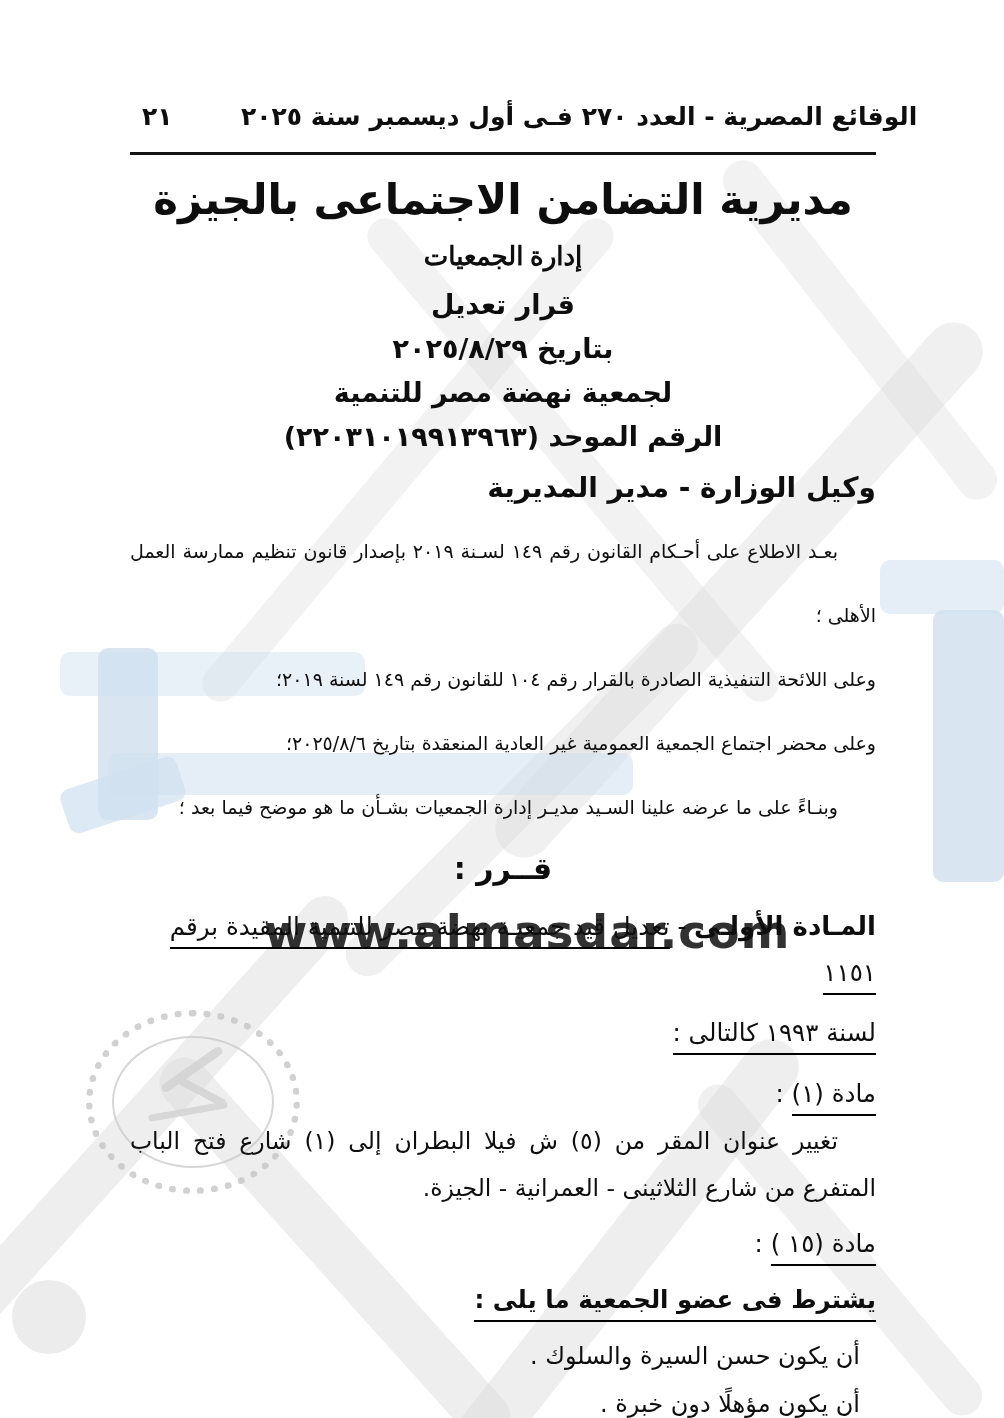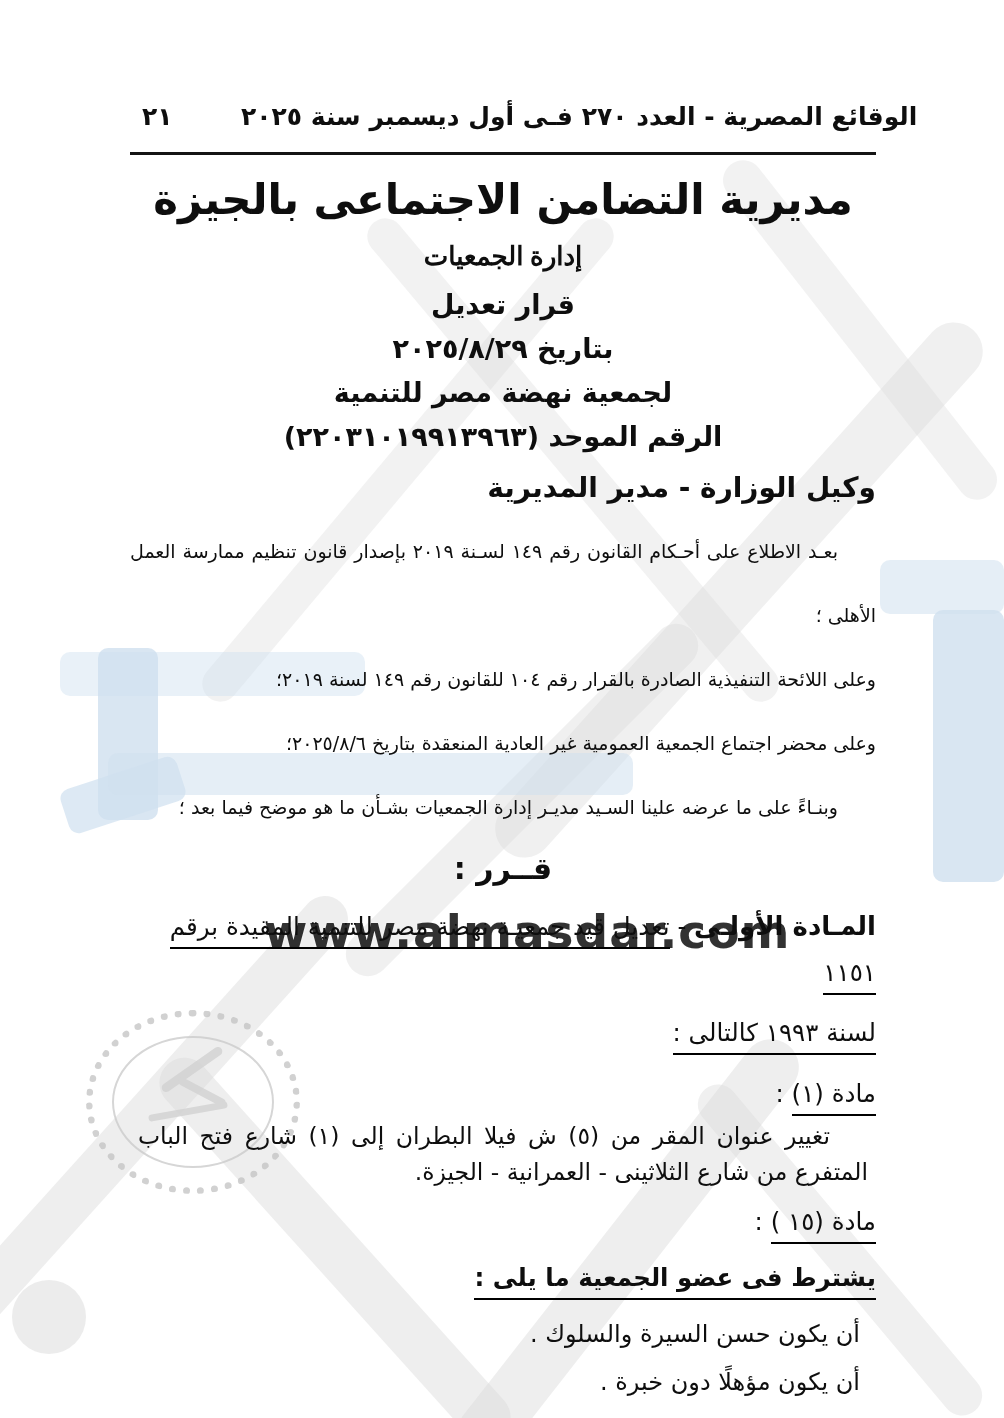--- a/index.html
+++ b/index.html
@@ -44,21 +44,21 @@
   .preamble p{margin:0;font-size:19px;line-height:64px;text-align:justify;}
   .preamble{margin-top:8px;}
   .ind{text-indent:38px;}
   .decree{margin-top:6px;font-size:30px;font-weight:700;line-height:48px;text-align:center;}
   .art1-line1{margin-top:10px;font-size:24.5px;line-height:46px;text-align:right;}
   .art1-line1 .lbl{font-weight:700;font-size:26px;}
   .art1-line2{margin-top:14px;font-size:24.5px;line-height:46px;text-align:right;}
   .u{border-bottom:2px solid #000;padding-bottom:6px;}
   .article-head{margin-top:16px;font-size:24.5px;line-height:44px;text-align:right;}
   .article-head.second{margin-top:10px;}
-  .article-body{margin:8px;margin-top:2px;font-size:23.5px;line-height:36px;text-align:justify;}
+  .article-body{margin:0;margin-top:2px;font-size:23.5px;line-height:47px;text-align:justify;}
   .cond-head{margin-top:12px;font-size:24.5px;font-weight:700;line-height:44px;text-align:right;}
   .cond{margin-top:12px;font-size:24px;line-height:44px;text-align:right;padding-right:16px;}
   .cond.second{margin-top:4px;}
 </style>
 </head>
 <body>
 
 <div class="page">
 
   <div class="wm-layer">

